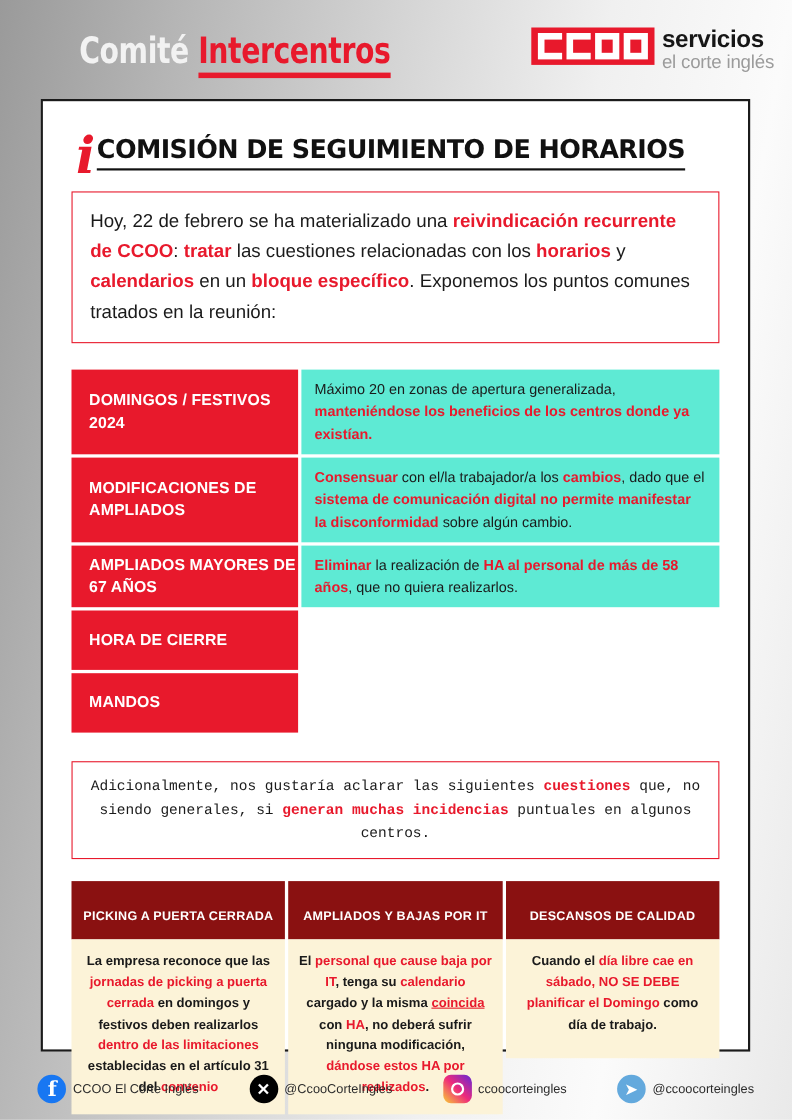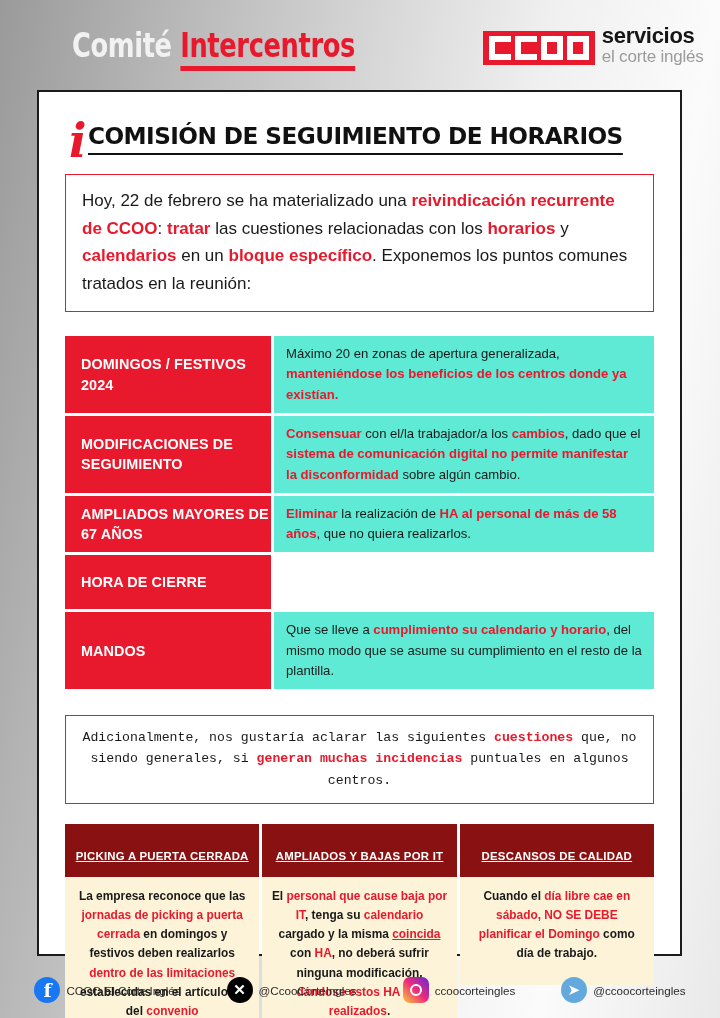--- a/index.html
+++ b/index.html
@@ -33,21 +33,21 @@
   }
   .brand-title .w1 { color: #f2f2f2; }
   .brand-title .w2 {
     color: #e8192c;
     border-bottom: 5px solid #e8192c;
     padding-bottom: 1px;
   }
 
   .ccoo-logo {
     display: flex;
-    align-items: flex-end;
+    align-items: flex-start;
     gap: 7px;
     margin-left: 6px;
   }
   .ccoo-mark {
     background: #e8192c;
     padding: 5px 6px;
     display: flex;
     gap: 4px;
     align-items: center;
   }
@@ -180,21 +180,20 @@
     color: #ffffff;
     font-size: 11.4px;
     font-weight: bold;
     letter-spacing: 0.25px;
     text-align: left;
     padding: 26px 4px 15px 4px;
     min-height: 45px;
     display: flex;
     align-items: center;
     justify-content: center;
-    text-decoration: underline;
   }
   .bcol-body {
     background: #fcf3d8;
     padding: 10px 9px 14px 9px;
     text-align: center;
     font-size: 11.9px;
     line-height: 1.62;
     color: #1a1a1a;
     font-weight: bold;
     min-height: 108px;
@@ -291,39 +290,36 @@
   </div>
 
   <div class="topic-table" id="topics-table">
       <div class="topic-row">
         <div class="topic-label">DOMINGOS / FESTIVOS 2024</div>
         <div class="topic-body">
           <span><span>Máximo 20 en zonas de apertura generalizada, </span><span class="red">manteniéndose los beneficios de los centros donde ya existían.</span></span>
         </div>
       </div>
       <div class="topic-row">
-        <div class="topic-label">MODIFICACIONES DE SEGUIMIENTO</div>
+        <div class="topic-label">MODIFICACIONES DE AMPLIADOS</div>
         <div class="topic-body">
           <span><span class="red">Consensuar</span><span> con el/la trabajador/a los </span><span class="red">cambios</span><span>, dado que el </span><span class="red">sistema de comunicación digital no permite manifestar la disconformidad</span><span> sobre algún cambio.</span></span>
         </div>
       </div>
       <div class="topic-row">
         <div class="topic-label">AMPLIADOS MAYORES DE 67 AÑOS</div>
         <div class="topic-body">
           <span><span class="red">Eliminar</span><span> la realización de </span><span class="red">HA al personal de más de 58 años</span><span>, que no quiera realizarlos.</span></span>
         </div>
       </div>
       <div class="topic-row">
         <div class="topic-label">HORA DE CIERRE</div>
       </div>
       <div class="topic-row">
         <div class="topic-label">MANDOS</div>
-        <div class="topic-body">
-          <span><span>Que se lleve a </span><span class="red">cumplimiento su calendario y horario</span><span>, del mismo modo que se asume su cumplimiento en el resto de la plantilla.</span></span>
-        </div>
       </div>
     </div>
 
   <div class="addl-box">
     <span><span>Adicionalmente, nos gustaría aclarar las siguientes </span><span class="red">cuestiones</span><span> que, no siendo generales, si </span><span class="red">generan muchas incidencias</span><span> puntuales en algunos centros.</span></span>
   </div>
 
   <div class="bottom-grid" id="bottom-grid">
       <div class="bcol">
         <div class="bcol-head">PICKING A PUERTA CERRADA</div>

